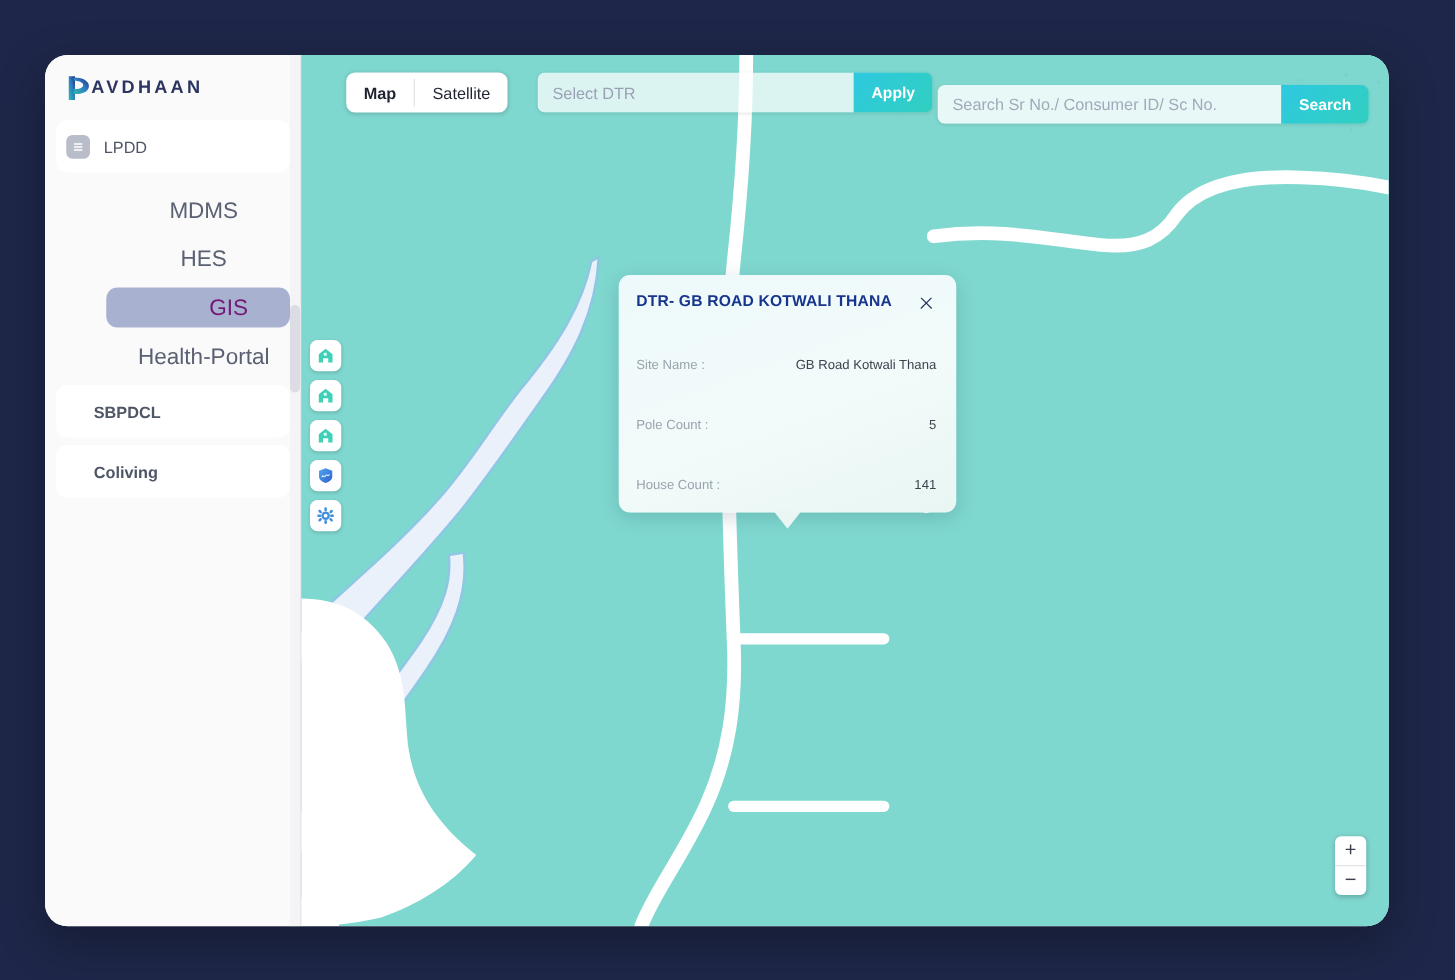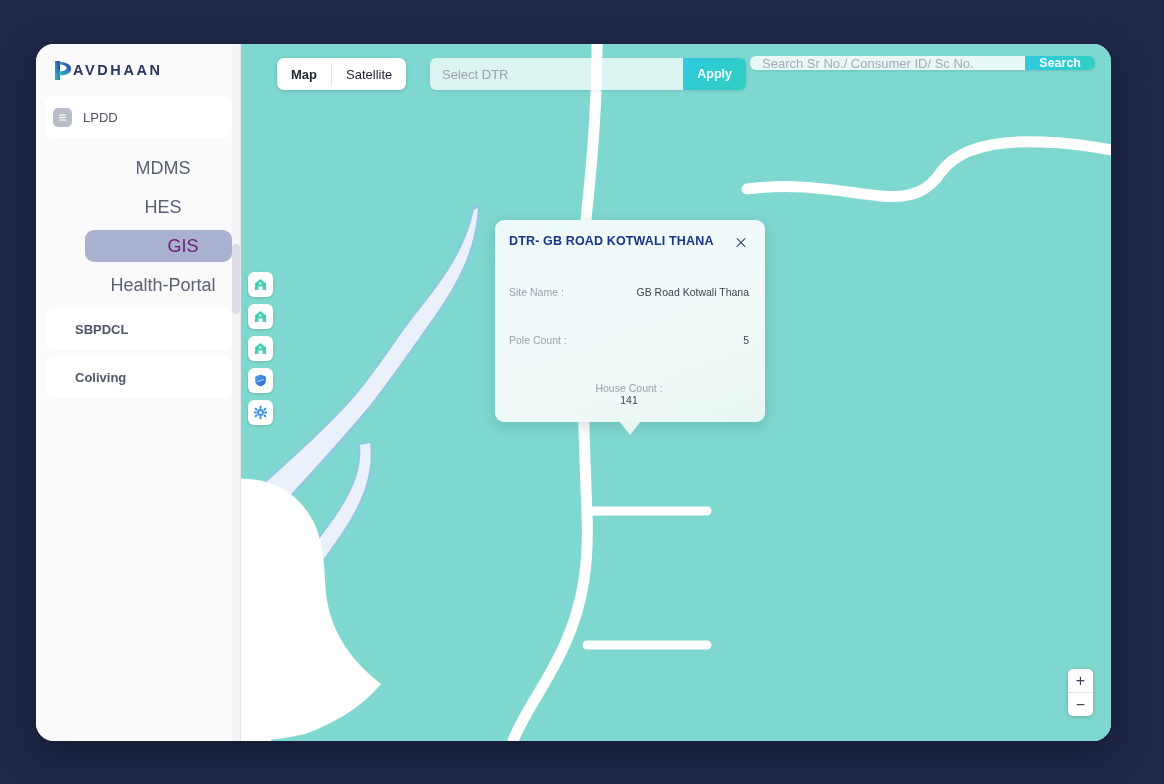--- a/index.html
+++ b/index.html
@@ -218,23 +218,23 @@
     background: linear-gradient(135deg, #2ec9e0 0%, #31cfc0 100%);
     padding: 0 14px;
     cursor: pointer;
     height: 100%;
     font-weight: bold;
   }
 
   .search-wrap {
     position: absolute;
     left: 509px;
-    top: 12px;
+    top: 24px;
     width: 345px;
-    height: 14px;
+    height: 31px;
     display: flex;
     border-radius: 6px;
     overflow: hidden;
     z-index: 20;
     box-shadow: 0 1px 3px rgba(0,0,0,0.10);
   }
   .search-input {
     flex: 1;
     border: none;
     outline: none;
@@ -343,26 +343,26 @@
     left: 2px; top: 7.5px;
     width: 12px; height: 1.3px;
     background: #2b3560;
   }
   .popup-close::before { transform: rotate(45deg); }
   .popup-close::after  { transform: rotate(-45deg); }
 
   .popup-row {
     display: flex;
     justify-content: space-between;
-    align-items: center;
+    align-items: flex-end;
     margin-bottom: 12px;
     font-size: 10.5px;
     margin-top: 36px;
   }
-  .popup-row:last-child { margin-bottom: 0; flex-direction: column; }
+  .popup-row:last-child { margin-bottom: 0; }
   .popup-key { color: #9aa3ae; }
   .popup-val { color: #3c444f; }
 
   
   .dtr-marker {
     position: absolute;
     left: 376px;
     top: 309px;
     width: 34px; height: 34px;
     z-index: 25;

